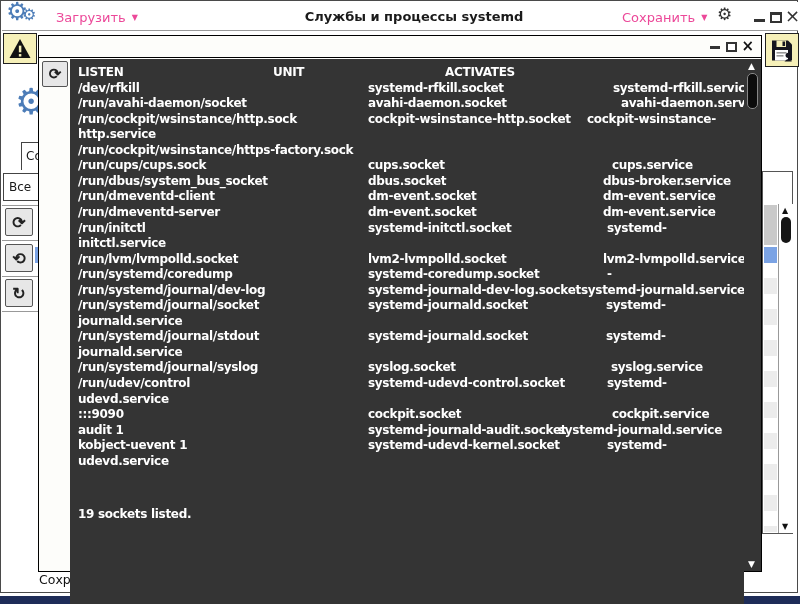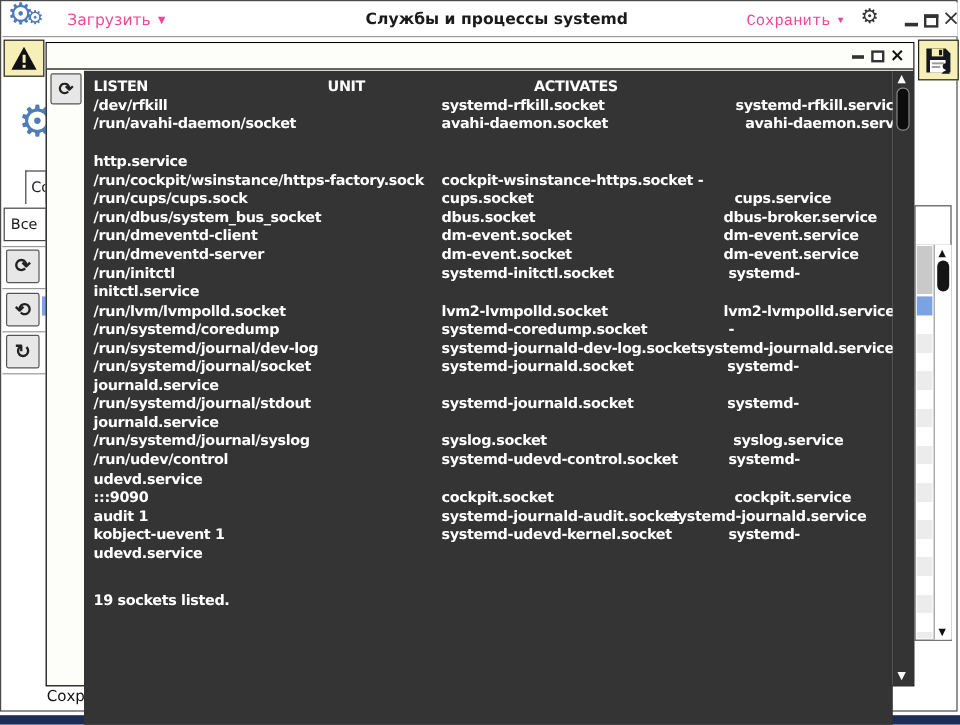--- a/index.html
+++ b/index.html
@@ -22,21 +22,21 @@
   .taskbar{position:absolute;left:0;top:596px;width:800px;height:8px;background:var(--taskbar-navy);}
 
   .toolbar{position:absolute;left:1px;top:1px;width:796px;height:29px;background:#fff;border-bottom:1px solid #999;}
   .logo-gears{position:absolute;left:4px;top:-3px;width:38px;height:32px;color:var(--accent-blue);}
   .logo-gears .g1{position:absolute;left:0;top:-2px;font-size:25px;}
   .logo-gears .g2{position:absolute;left:16px;top:6px;font-size:16px;}
   .menu-btn{position:absolute;top:6px;height:18px;font-size:13px;background:none;border:none;
     font-family:inherit;color:#ec4899;cursor:default;}
   .menu-btn .arr{font-size:8px;vertical-align:2px;margin-left:6px;}
   #load-btn{left:54px;}
-  #save-btn{left:620px;font-family:Liberation Mono, monospace;}
+  #save-btn{left:620px;}
   .tb-title{position:absolute;left:0;right:0;top:7px;text-align:center;font-size:13px;font-weight:bold;padding-left:28px;}
   .tb-gear{position:absolute;left:715px;top:2px;font-size:17px;color:#333;}
   .wc-min{position:absolute;left:752px;top:17px;width:11px;height:3px;background:#333;}
   .wc-max{position:absolute;left:768px;top:10px;width:12px;height:11px;border:2px solid #333;background:#fff;}
   .wc-max::before{content:"";position:absolute;left:-2px;top:-2px;width:12px;height:3px;background:#333;}
   .wc-close{position:absolute;left:783px;top:3px;font-size:18px;color:#333;line-height:22px;}
 
   
   .warn-btn{position:absolute;left:2px;top:32px;width:34px;height:31px;background:var(--warning-yellow);
     border:1px solid #222;display:flex;align-items:center;justify-content:center;}
@@ -183,26 +183,30 @@
         <div class="term-line" style="top: 21.55px;">
           <span class="term-seg" style="left: 8px;">/dev/rfkill</span>
           <span class="term-seg" style="left: 298px;">systemd-rfkill.socket</span>
           <span class="term-seg" style="left: 543px;">systemd-rfkill.service</span>
         </div>
         <div class="term-line" style="top: 37.1px;">
           <span class="term-seg" style="left: 8px;">/run/avahi-daemon/socket</span>
           <span class="term-seg" style="left: 298px;">avahi-daemon.socket</span>
           <span class="term-seg" style="left: 551px;">avahi-daemon.service</span>
         </div>
+        <div class="term-line" style="top: 52.65px;">
+          <span class="term-seg" style="left: 8px;">/run/cockpit/wsinstance/http.sock</span>
+          <span class="term-seg" style="left: 298px;">cockpit-wsinstance-http.socket</span>
+          <span class="term-seg" style="left: 517px;">cockpit-wsinstance-</span>
+        </div>
         <div class="term-line" style="top: 68.2px;">
           <span class="term-seg" style="left: 8px;">http.service</span>
         </div>
         <div class="term-line" style="top: 83.75px;">
           <span class="term-seg" style="left: 8px;">/run/cockpit/wsinstance/https-factory.sock</span>
-          <span class="term-seg" style="left: 298px;">cockpit-wsinstance-https.socket -</span>
         </div>
         <div class="term-line" style="top: 99.3px;">
           <span class="term-seg" style="left: 8px;">/run/cups/cups.sock</span>
           <span class="term-seg" style="left: 298px;">cups.socket</span>
           <span class="term-seg" style="left: 542px;">cups.service</span>
         </div>
         <div class="term-line" style="top: 114.85px;">
           <span class="term-seg" style="left: 8px;">/run/dbus/system_bus_socket</span>
           <span class="term-seg" style="left: 298px;">dbus.socket</span>
           <span class="term-seg" style="left: 533px;">dbus-broker.service</span>
@@ -280,21 +284,21 @@
         </div>
         <div class="term-line" style="top: 379.2px;">
           <span class="term-seg" style="left: 8px;">kobject-uevent 1</span>
           <span class="term-seg" style="left: 298px;">systemd-udevd-kernel.socket</span>
           <span class="term-seg" style="left: 537px;">systemd-</span>
         </div>
         <div class="term-line" style="top: 394.75px;">
           <span class="term-seg" style="left: 8px;">udevd.service</span>
         </div>
         <div class="term-line" style="top: 410.3px;"></div>
-        <div class="term-line" style="top: 434px; padding-left: 32px;">
+        <div class="term-line" style="top: 448px; padding-left: 32px;">
           <span class="term-seg" style="left: 8px;">19 sockets listed.</span>
         </div>
       </div>
     <div class="term-scroll">
       <span class="ts-up">▲</span>
       <div class="ts-thumb"></div>
       <span class="ts-down">▼</span>
     </div>
   </div>
 

